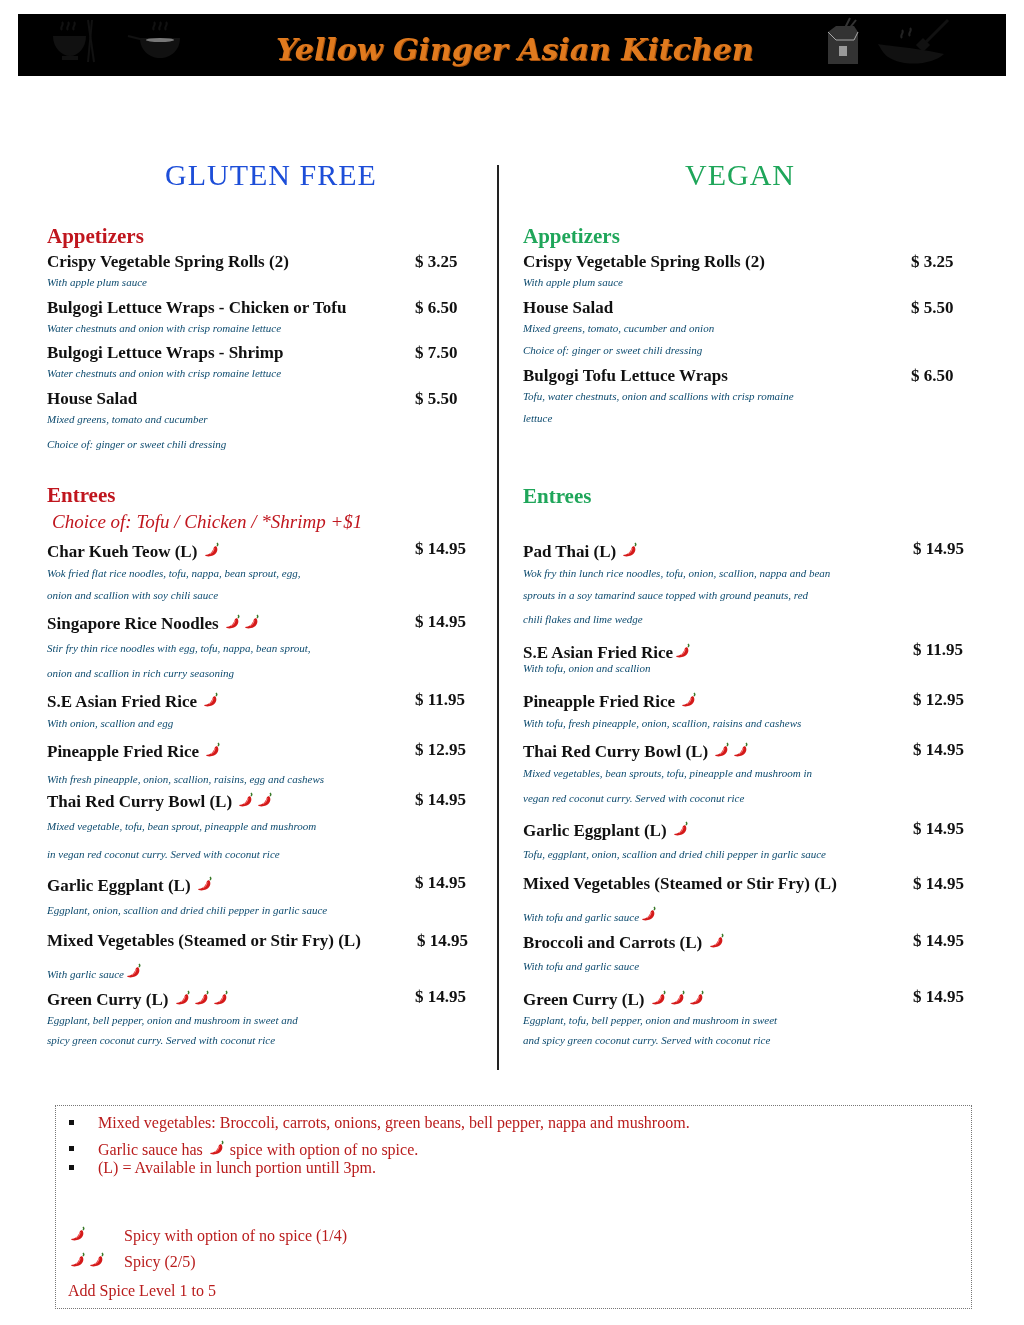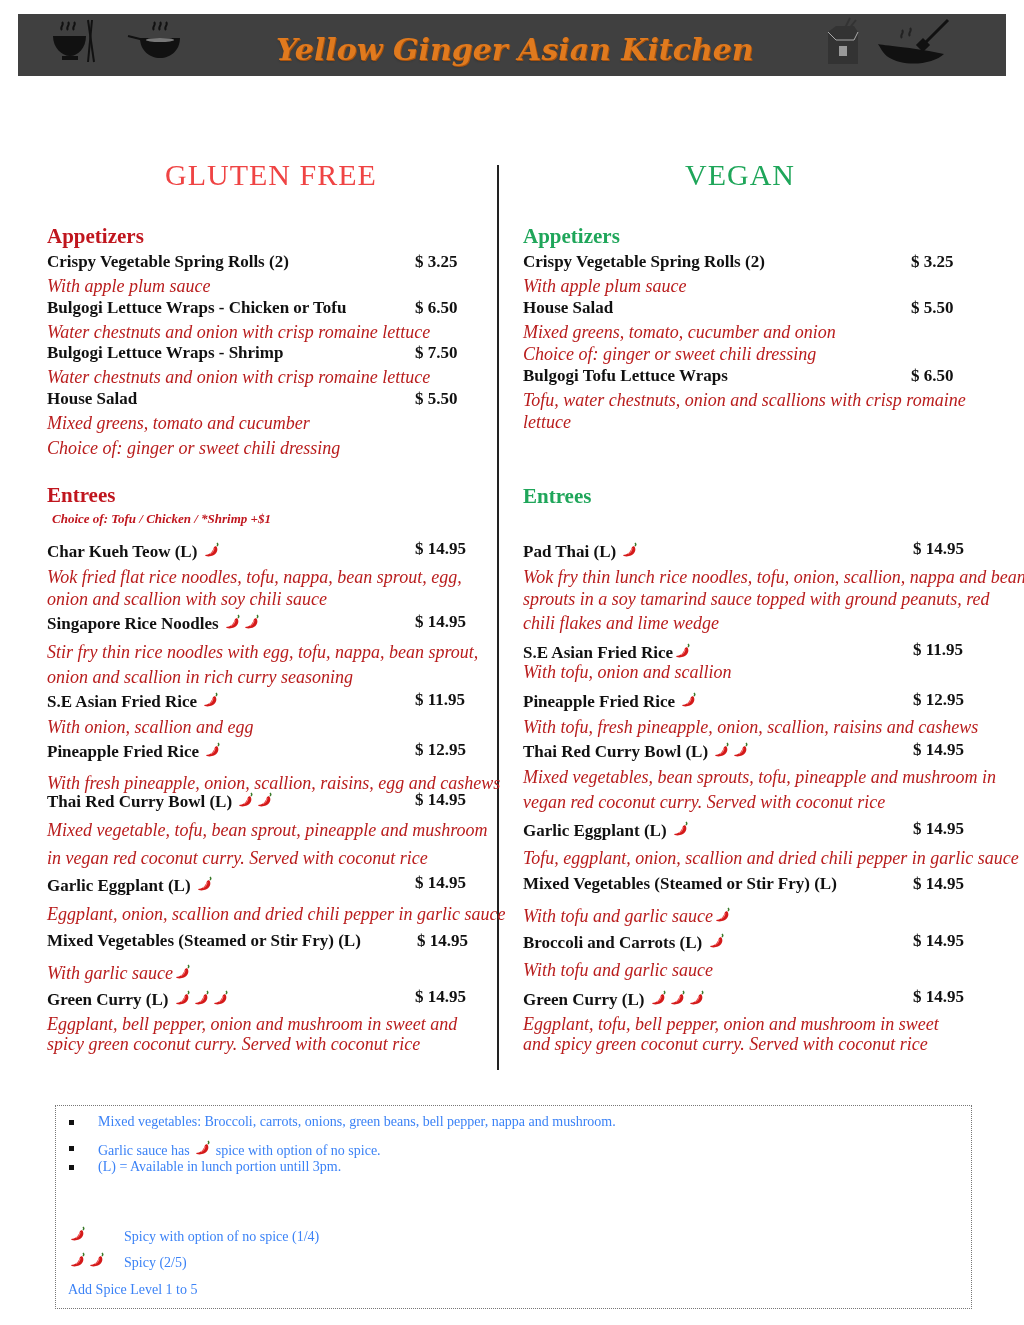--- a/index.html
+++ b/index.html
@@ -1,19 +1,19 @@
 <!DOCTYPE html>
 <html><head>
 <meta charset="utf-8">
 <style>
   * { box-sizing: border-box; margin: 0; padding: 0; }
   html, body { width: 1024px; height: 1325px; background: #ffffff; overflow: hidden; }
   body { position: relative; font-family: "DejaVu Serif", serif; color: #111; }
 
-  .header { position: absolute; left: 18px; top: 14px; width: 988px; height: 62px; background: #404040; }
+  .header { position: absolute; left: 18px; top: 14px; width: 988px; height: 62px; background: #000000; }
   .hdr-icon { position: absolute; top: 2px; }
   .hdr-title {
     position: absolute; left: 258px; top: 18px; width: 510px;
     font-family: "DejaVu Serif", serif; font-style: italic; font-weight: bold;
     font-size: 30px; letter-spacing: 0px; color: #e07a1e;
     text-shadow: 1px 1px 0 #a9520c, 0 2px 2px rgba(0,0,0,0.15);
     white-space: nowrap;
   }
 
   .divider { position: absolute; left: 497px; top: 165px; width: 2px; height: 905px; background: #222; }
@@ -23,44 +23,44 @@
   .col-right { left: 523px; width: 470px; }
 
   .col-title {
     position: absolute; font-family: "Liberation Serif", serif; font-size: 30px;
     letter-spacing: 1px; white-space: nowrap;
   }
   .section-head {
     position: absolute; font-family: "Liberation Serif", serif; font-weight: bold; font-size: 21px; white-space: nowrap;
   }
   .choice-line {
-    position: absolute; font-family: "Liberation Serif", serif; font-weight: bold; font-style: italic;
-    font-size: 13px; white-space: nowrap;
+    position: absolute; font-family: "Liberation Serif", serif; font-weight: normal; font-style: italic;
+    font-size: 19px; white-space: nowrap;
   }
 
   .item-name {
     position: absolute; font-family: "Liberation Serif", serif; font-weight: bold;
     font-size: 17px; white-space: nowrap; color: #111;
   }
   .price {
     position: absolute; font-family: "Liberation Serif", serif; font-weight: bold; font-size: 17px;
     white-space: nowrap; color: #111;
   }
   .desc {
-    position: absolute; font-family: "Liberation Serif", serif; font-style: italic; font-size: 18px;
-    color: #b91c1c; white-space: nowrap;
+    position: absolute; font-family: "Liberation Serif", serif; font-style: italic; font-size: 11px;
+    color: #0c4a6e; white-space: nowrap;
   }
 
   .chili { display: inline-block; width: 17px; height: 16px; vertical-align: -1px; margin-left: 2px; }
 
   .notes {
     position: absolute; left: 55px; top: 1105px; width: 917px; height: 204px;
     border: 1px dotted #777;
   }
-  .note { position: absolute; font-family: "Liberation Serif", serif; font-size: 14px; color: #3b82f6; white-space: nowrap; }
+  .note { position: absolute; font-family: "Liberation Serif", serif; font-size: 16px; color: #b91c1c; white-space: nowrap; }
   .bullet { position: absolute; width: 5px; height: 5px; background: #111; }
 </style>
 </head>
 <body>
 
 <div class="header">
   <svg class="hdr-icon" style="left:32px;" width="50" height="52" viewBox="0 0 50 52">
     <path d="M12 14c-3-3 3-5 0-8M18 14c-3-3 3-5 0-8M24 14c-3-3 3-5 0-8" stroke="#111" stroke-width="2" fill="none"></path>
     <path d="M3 20h33c0 12-8 20-16 20S3 32 3 20z" fill="#111"></path>
     <rect x="12" y="40" width="16" height="4" fill="#111"></rect>
@@ -85,21 +85,21 @@
     <path d="M28 22c-3-3 3-5 0-8M36 20c-3-3 3-5 0-8" stroke="#222" stroke-width="2" fill="none"></path>
     <line x1="50" y1="28" x2="74" y2="4" stroke="#111" stroke-width="3"></line>
     <rect x="44" y="24" width="10" height="10" fill="#111" transform="rotate(-45 49 29)"></rect>
     <path d="M4 28c10 2 40 4 66 10-8 8-28 12-44 8S8 34 4 28z" fill="#111"></path>
   </svg>
 </div>
 
 <div class="divider"></div>
 
 <div class="col col-left">
-  <div class="col-title" style="left:118px; top:158px; color:#ef4444;">GLUTEN FREE</div>
+  <div class="col-title" style="left:118px; top:158px; color:#1d4ed8;">GLUTEN FREE</div>
 
   <div class="section-head" style="left:0; top:224px; color:#c0161e;">Appetizers</div>
 
   <div>
     <div class="item-name" style="left:0; top:252px;">Crispy Vegetable Spring Rolls (2)</div>
     <div class="price" style="left:368px; top:252px;">$ 3.25</div>
     <div class="desc" style="left:0; top:276px;">With apple plum sauce</div>
   </div>
   <div>
     <div class="item-name" style="left:0; top:298px;">Bulgogi Lettuce Wraps - Chicken or Tofu</div>

